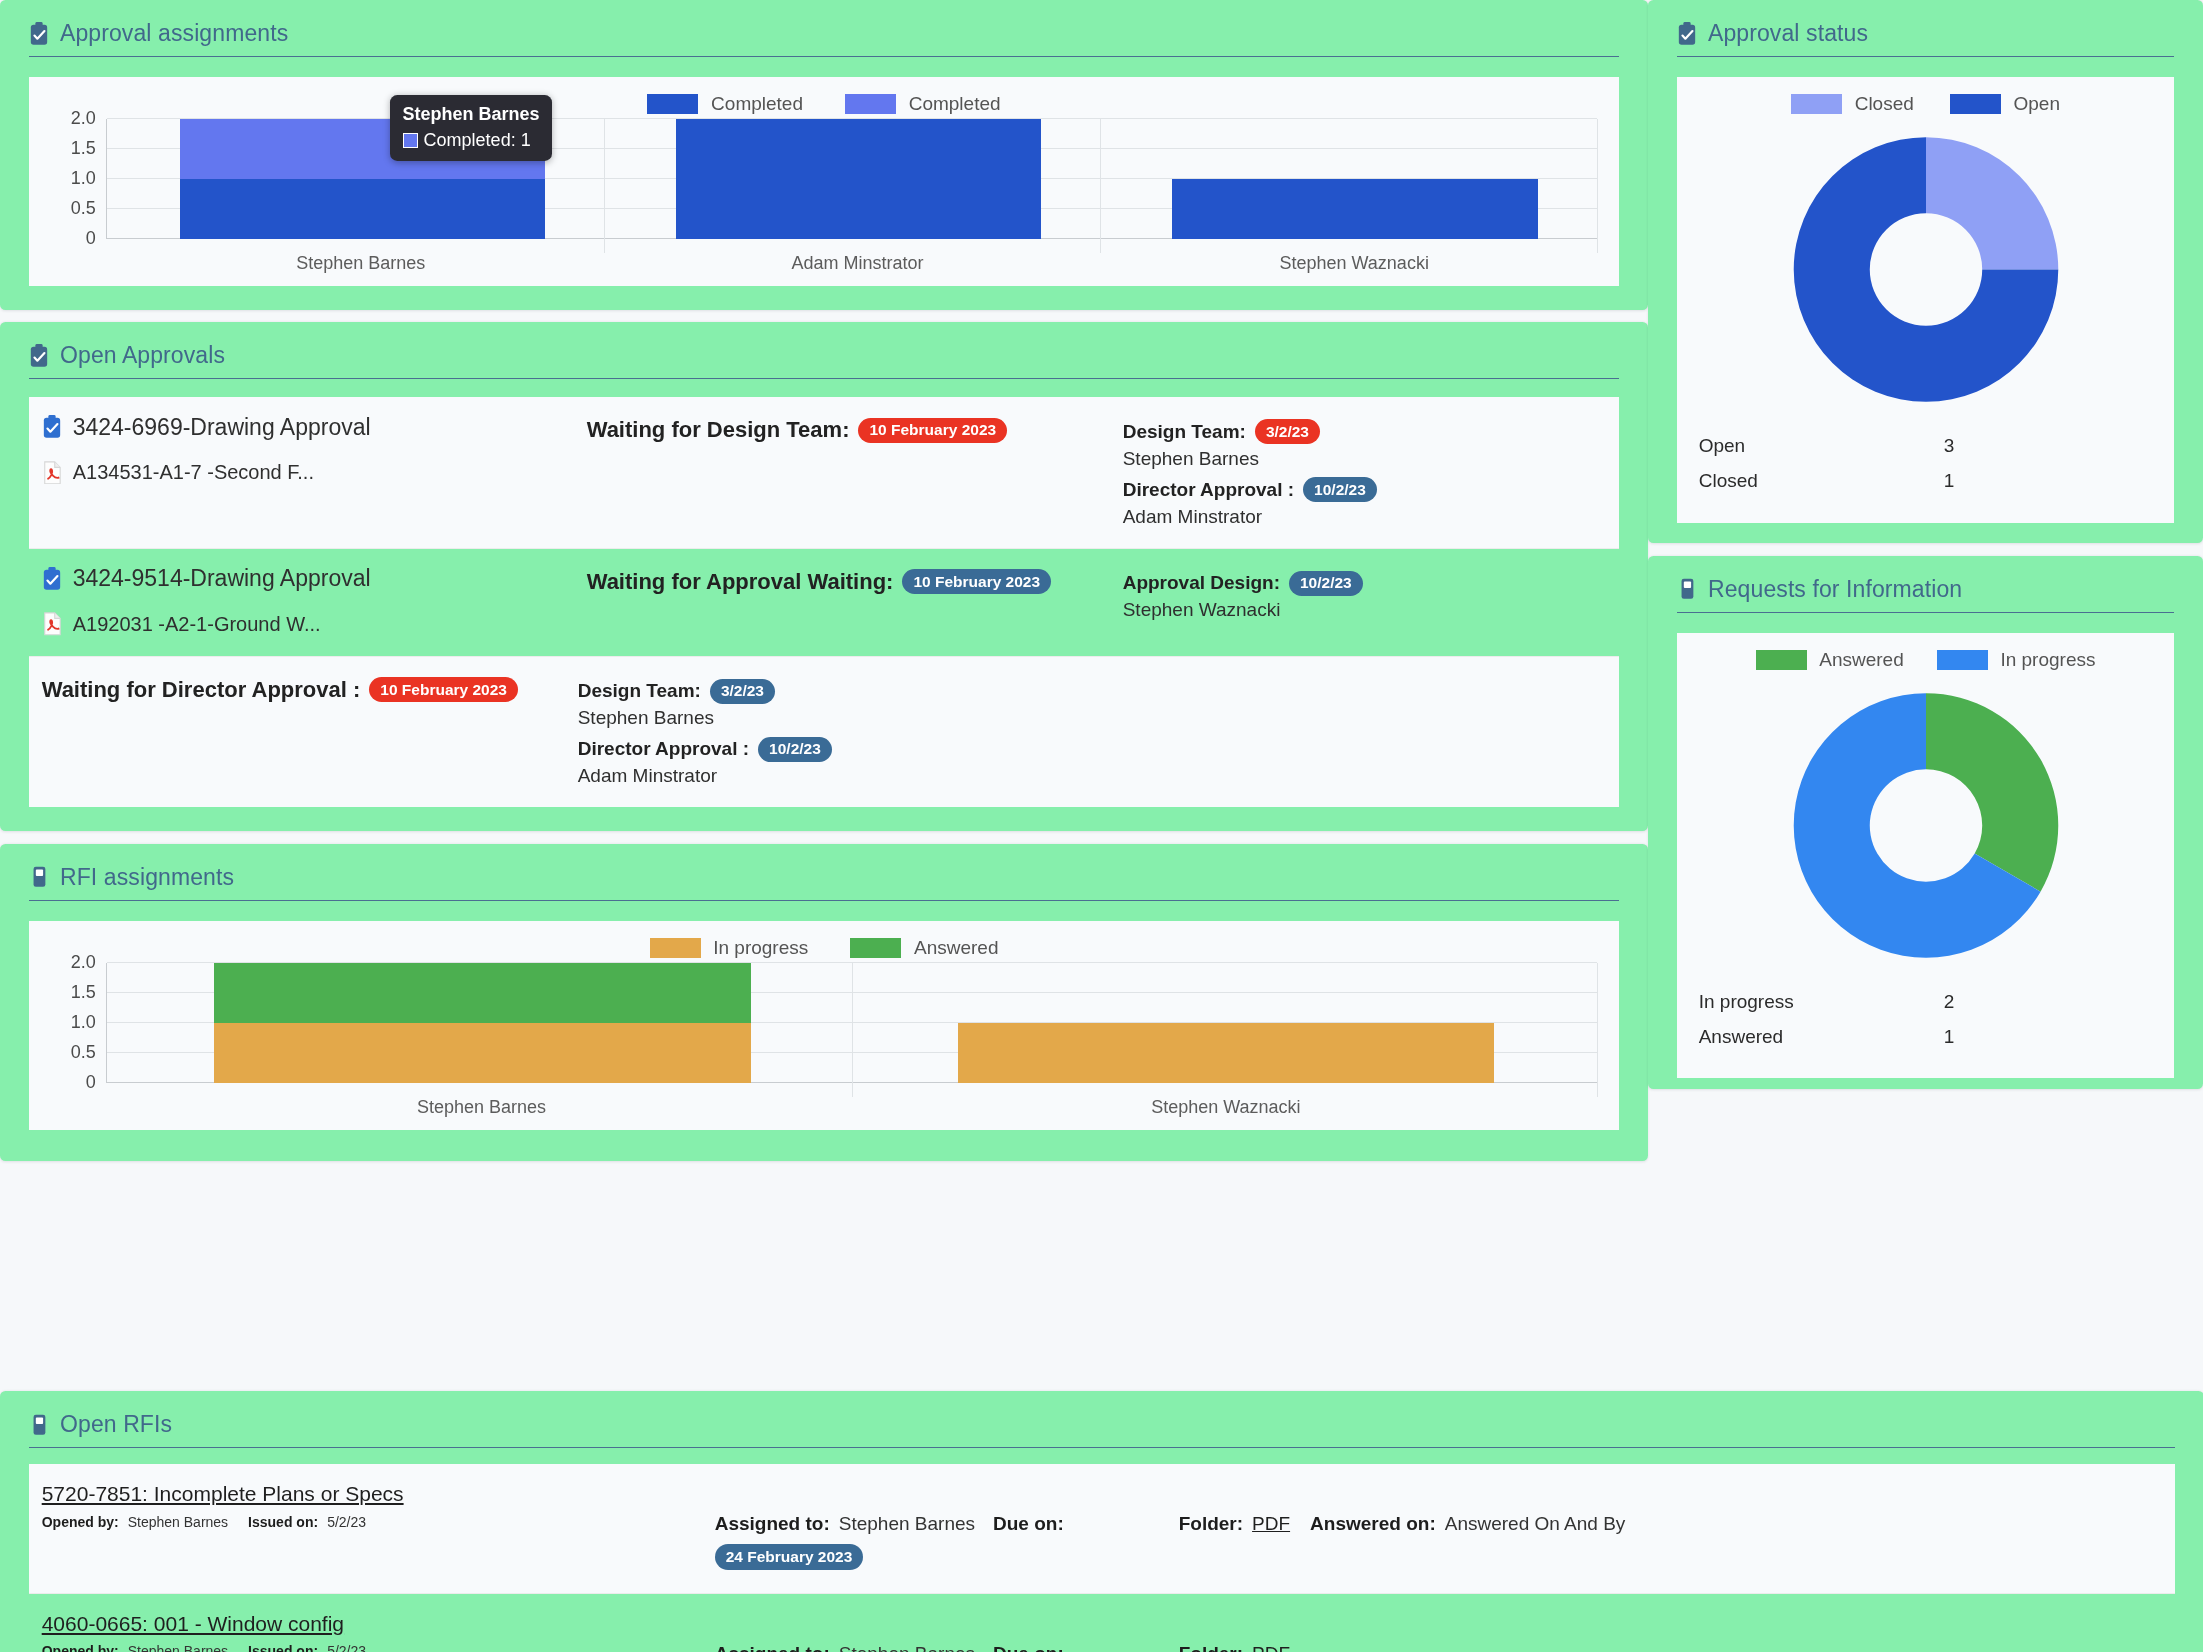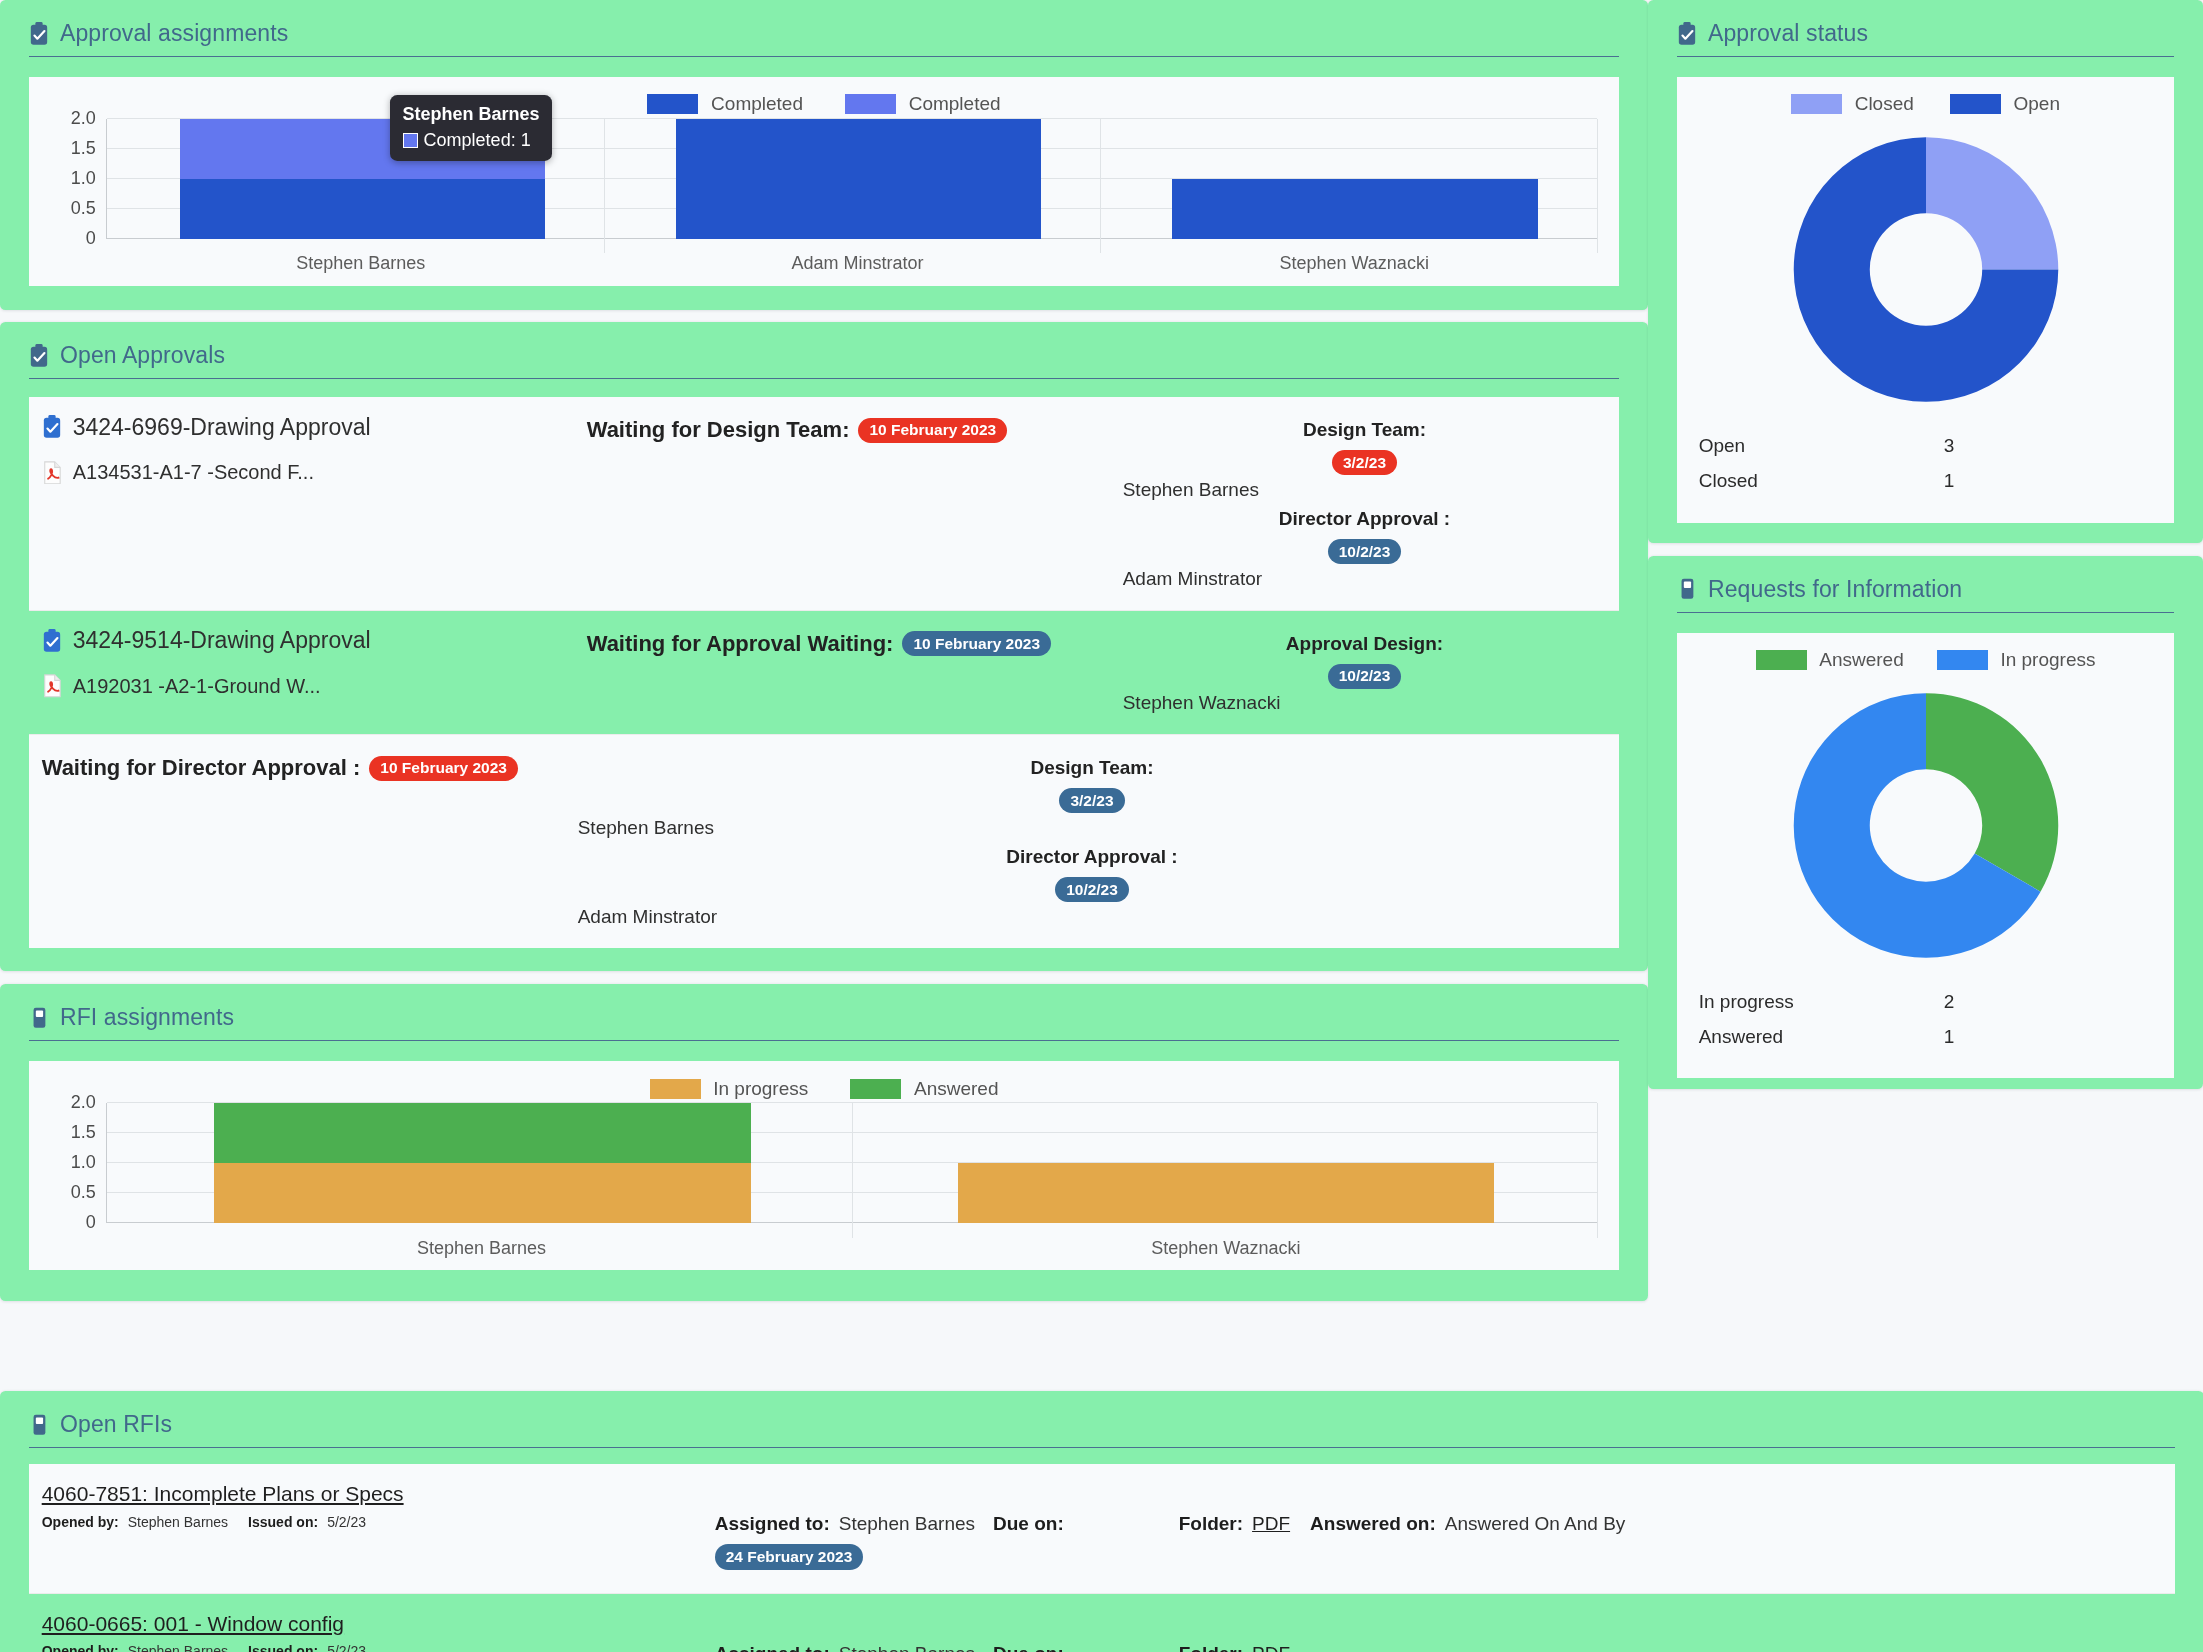--- a/index.html
+++ b/index.html
@@ -160,21 +160,21 @@
     padding: 3.6px 11px 4.5px 11px;
     font-size: 15.5px;
     font-weight: bold;
     color: #fff;
     line-height: 1.1;
     white-space: nowrap;
   }
   .pill.red { background: #ea3323; }
   .pill.blue { background: #3a6b96; }
 
-  .meta-line { display: flex; align-items: center; gap: 9px; margin-top: 1.8px; flex-direction: column;}
+  .meta-line { display: flex; align-items: center; gap: 9px; margin-top: 1.8px;}
   .meta-line .k { font-size: 19px; font-weight: bold; color: #222; }
   .meta-name { font-size: 19px; color: #2f2f2f; margin-top: 3.6px; }
   .meta-block + .meta-block { margin-top: 7.3px; }
 
   
   .rfi-row {
     display: flex;
     padding: 18px 12.7px 23.6px 12.7px;
     border-bottom: 0.9px solid #ececec;
   }
@@ -580,21 +580,21 @@
         <svg class="hicon" viewBox="0 0 22 26">
             <rect x="5" y="2" width="13" height="22" rx="2.5" fill="#41688b"></rect>
             <rect x="7.5" y="5" width="8" height="7" rx="1" fill="#ffffff"></rect>
           </svg>
       </span>
       <span class="title">Open RFIs</span>
     </div>
 
     <div class="rfi-row alt" style="margin-top:16.4px;">
       <div class="rfi-c1">
-        <a class="rfi-link">4060-7851: Incomplete Plans or Specs</a>
+        <a class="rfi-link">5720-7851: Incomplete Plans or Specs</a>
         <div class="rfi-sub">
           <b>Opened by:</b>
           <span>Stephen Barnes</span>
           <b style="margin-left:11px">Issued on:</b>
           <span>5/2/23</span>
         </div>
       </div>
       <div class="rfi-c2">
         <div class="rfi-meta">
           <b>Assigned to:</b>

